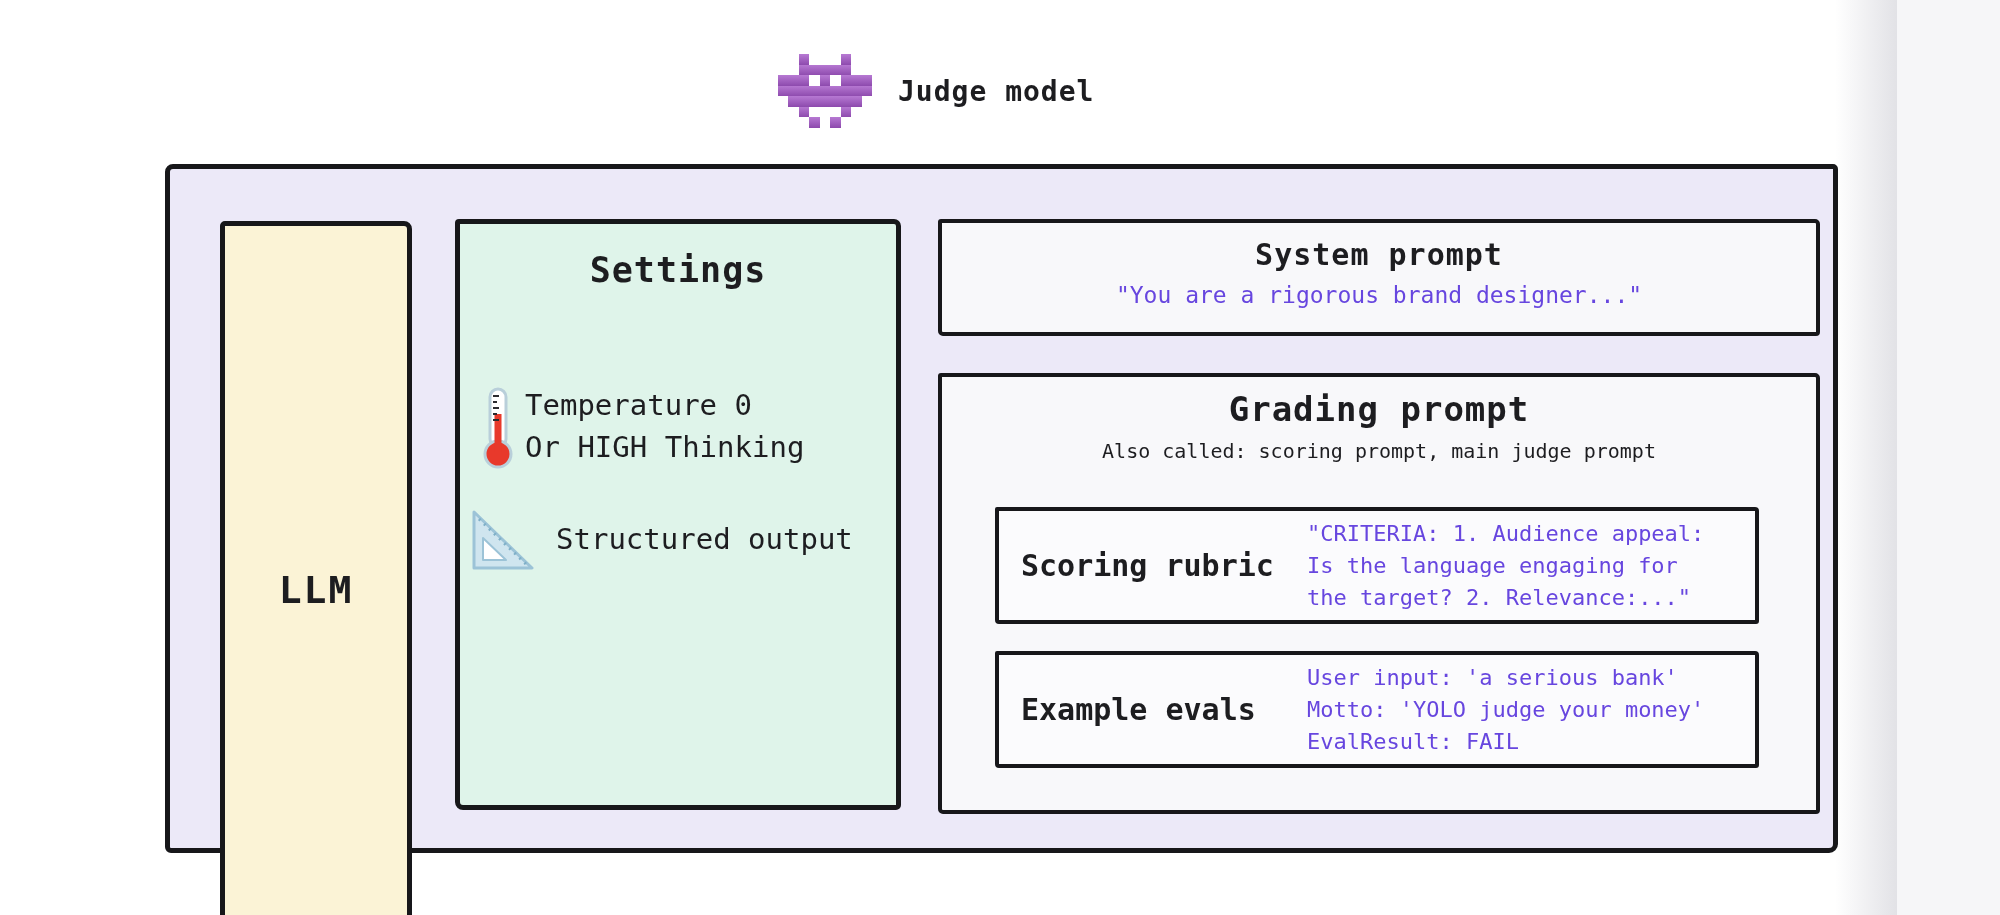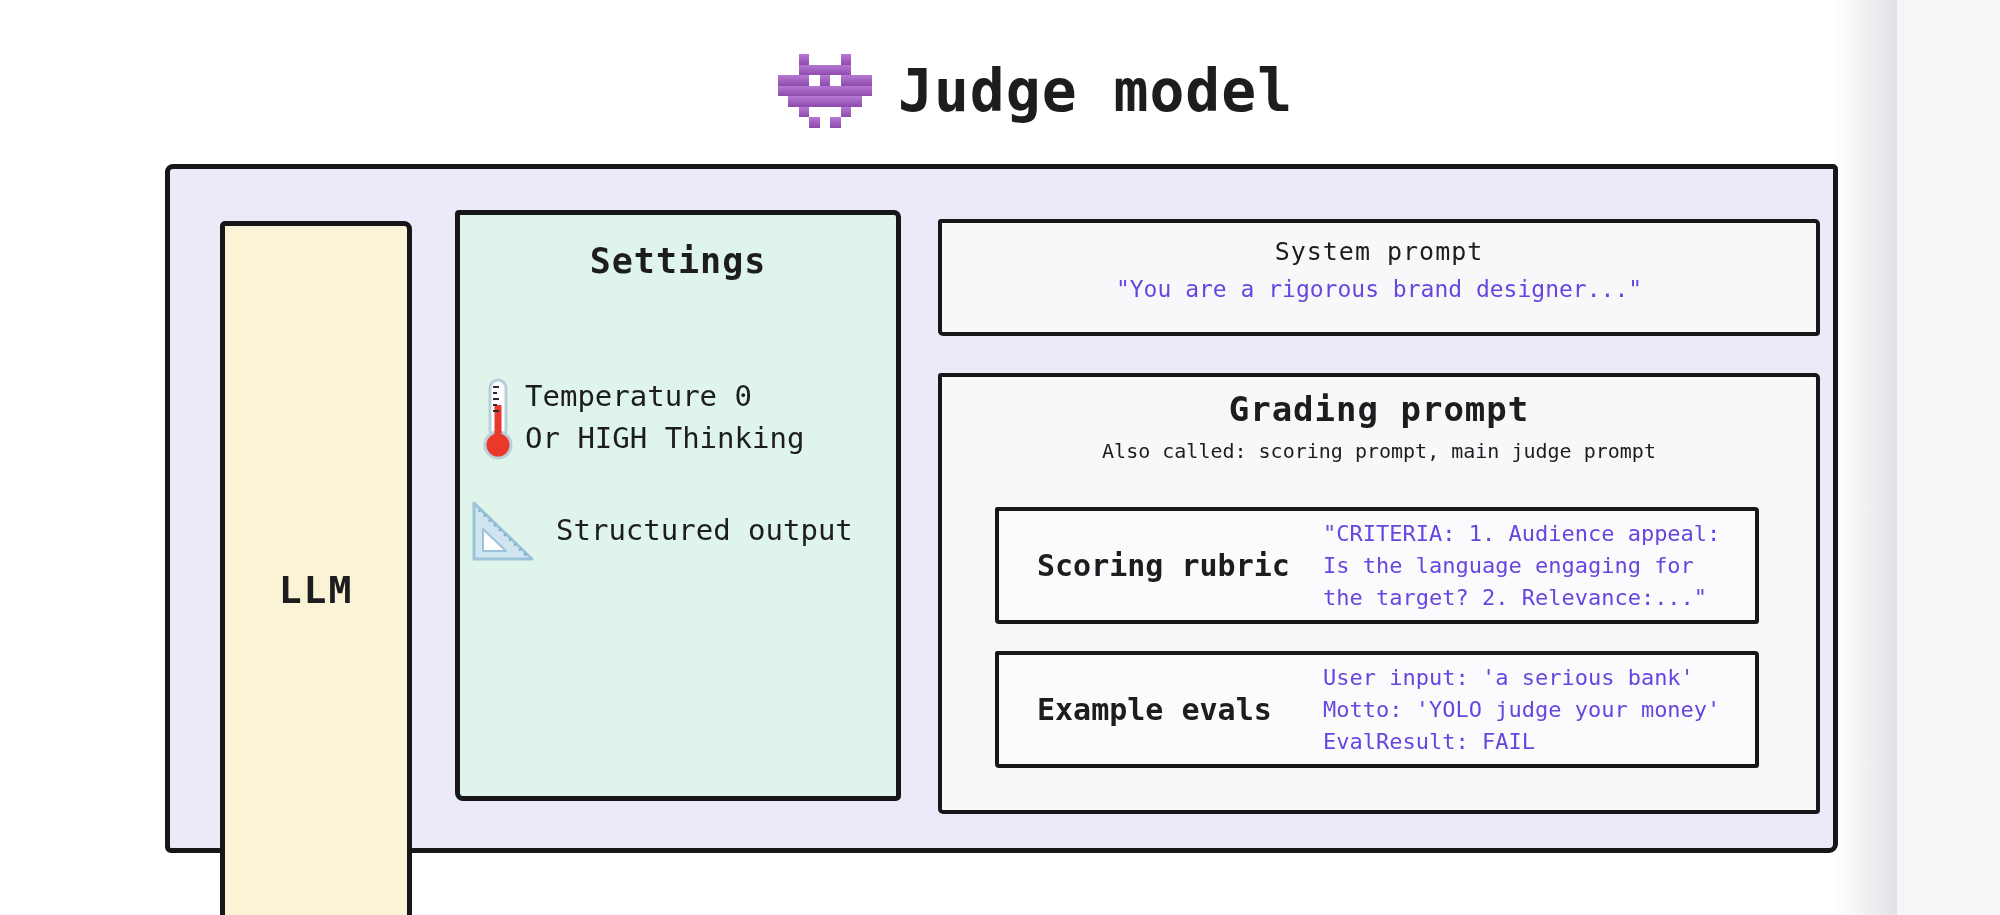--- a/index.html
+++ b/index.html
@@ -13,65 +13,65 @@
   .canvas{position:relative;width:2000px;height:915px;overflow:hidden;}
   .page{position:absolute;top:0;left:0;width:1897px;height:915px;background:#ffffff;}
   .page-edge-shadow{
     position:absolute;top:0;left:1835px;width:62px;height:915px;
     background:linear-gradient(to right, rgba(255,255,255,0), rgba(202,202,210,0.55));
   }
 
   
   .title-row{position:absolute;top:50px;left:778px;display:flex;align-items:center;gap:26px;}
   .title-row .invader{width:94px;height:82px;flex:0 0 auto;}
-  .title-text{font-size:58px;font-weight:600;letter-spacing:1px;white-space:nowrap;}
+  .title-text{font-size:28px;font-weight:600;letter-spacing:1px;white-space:nowrap;}
 
   
   .box{position:absolute;box-sizing:border-box;border:5px solid #17171a;}
   .outer-box{
     left:165px;top:164px;width:1673px;height:689px;
     background:#ece9f8;border-radius:8px 5px 9px 6px;
   }
   .llm-box{
     left:50px;top:52px;width:192px;height:738px;
     background:#fbf3d6;border-radius:5px 8px 4px 7px;
     display:flex;align-items:center;justify-content:center;
   }
   .llm-label{font-size:38px;font-weight:600;letter-spacing:2px;}
   .settings-box{
-    left:285px;top:41px;width:446px;height:591px;
+    left:285px;top:50px;width:446px;height:591px;
     background:#dff4ea;border-radius:4px 7px 5px 8px;
   }
   .settings-title{ text-align:center;margin-top:26px;font-size:35px;font-weight:600;letter-spacing:1px;}
   .settings-item{position:absolute;display:flex;}
   .settings-item.temp{left:16px;top:160px;gap:5px;align-items:flex-start;}
   .settings-item.struct{left:10px;top:282px;gap:16px;align-items:center;}
   .settings-item .txt{font-size:29px;line-height:42px;font-weight:500;white-space:nowrap;}
   .icon-thermometer{width:44px;height:84px;margin-top:2px;}
   .icon-setsquare{width:70px;height:66px;}
 
   .prompt-box{background:#f8f8fa;border-width:4px;border-radius:3px 5px 4px 5px;}
   .system-box{left:768px;top:50px;width:882px;height:117px;text-align:center;}
-  .section-title{font-size:25px;font-weight:400;letter-spacing:1px;margin-top:14px;}
+  .section-title{font-size:30px;font-weight:700;letter-spacing:1px;margin-top:14px;}
   .accent{color:#6746df;}
   .system-quote{font-size:23px;font-weight:500;margin-top:10px;white-space:nowrap;}
 
   .grading-box{left:768px;top:204px;width:882px;height:441px;}
   .grading-title{text-align:center;font-size:34px;font-weight:600;letter-spacing:1px;margin-top:12px;}
   .grading-subtitle{text-align:center;font-size:20px;font-weight:500;margin-top:10px;}
 
   .inner-box{
     position:absolute;box-sizing:border-box;border:4px solid #17171a;
     background:#fbfbfd;border-radius:2px 4px 3px 4px;
     left:53px;width:764px;height:117px;
     display:flex;align-items:center;
   }
   .rubric-box{top:130px;}
   .evals-box{top:274px;}
-  .inner-label{flex:0 0 286px;padding-left:38px;font-size:30px;font-weight:600;white-space:nowrap;}
+  .inner-label{flex:0 0 286px;padding-left:22px;font-size:30px;font-weight:600;white-space:nowrap;}
   .inner-lines{font-size:22px;line-height:32px;font-weight:500;white-space:nowrap;}
   .inner-lines div{display:block;}
 </style>
 </head>
 <body>
 
 <div class="canvas">
   <div class="page"></div>
   <div class="page-edge-shadow"></div>
 

